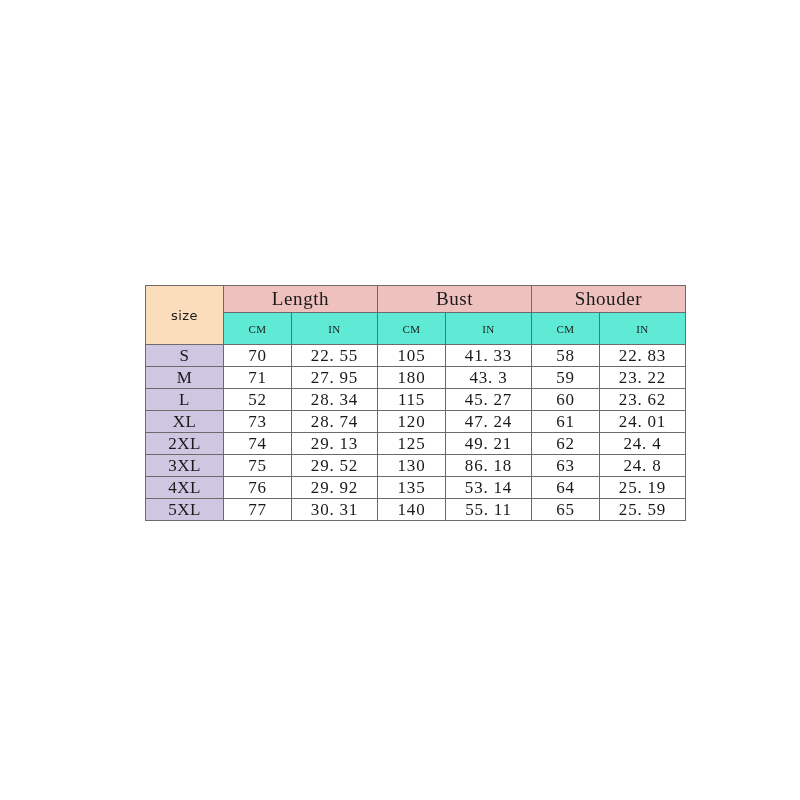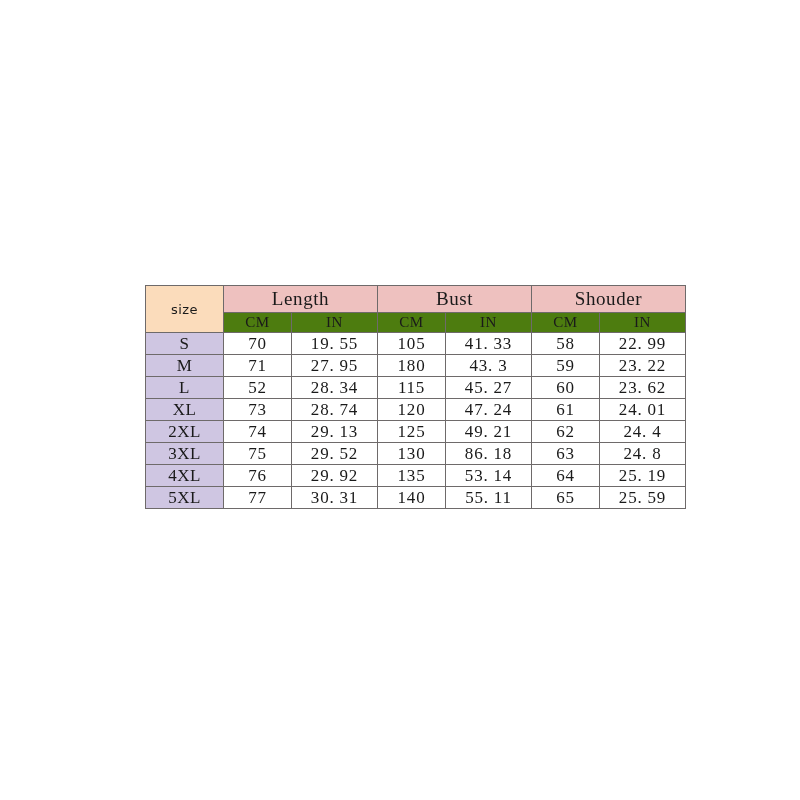--- a/index.html
+++ b/index.html
@@ -59,23 +59,23 @@
     background: #fbdcbb;
     font-family: "DejaVu Sans", "Liberation Sans", sans-serif;
     font-weight: bold;
     font-size: 13px;
     letter-spacing: 0.5px;
     color: #1a1a1a;
   }
 
   
   .hdr-unit {
-    background: #4d7c0f;
-    height: 20px;
-    font-size: 15px;
+    background: #5eead4;
+    height: 32px;
+    font-size: 11px;
     font-weight: bold;
     letter-spacing: 0.5px;
   }
 
   
   tbody tr { height: 22px; }
 
   td.size-cell {
     background: #cfc6e2;
     font-size: 17px;
@@ -116,25 +116,25 @@
         <th>CM</th>
         <th>IN</th>
         <th>CM</th>
         <th>IN</th>
       </tr>
     </thead>
     <tbody>
       <tr>
         <td class="size-cell">S</td>
         <td class="val-cell">70</td>
-        <td class="val-cell">19. 55</td>
+        <td class="val-cell">22. 55</td>
         <td class="val-cell">105</td>
         <td class="val-cell">41. 33</td>
         <td class="val-cell">58</td>
-        <td class="val-cell">22. 99</td>
+        <td class="val-cell">22. 83</td>
       </tr>
       <tr>
         <td class="size-cell">M</td>
         <td class="val-cell">71</td>
         <td class="val-cell">27. 95</td>
         <td class="val-cell">180</td>
         <td class="val-cell">43. 3</td>
         <td class="val-cell">59</td>
         <td class="val-cell">23. 22</td>
       </tr>

